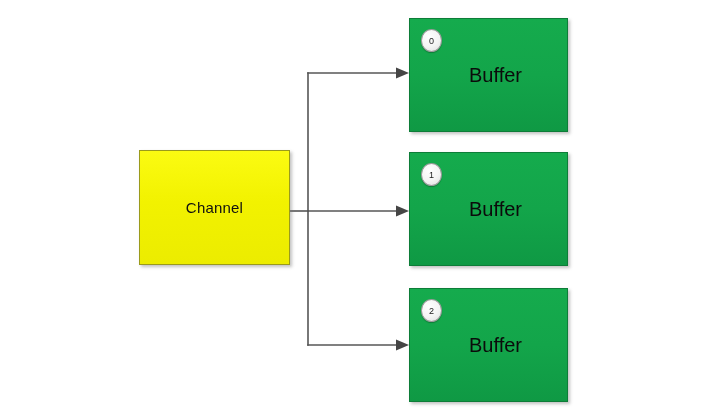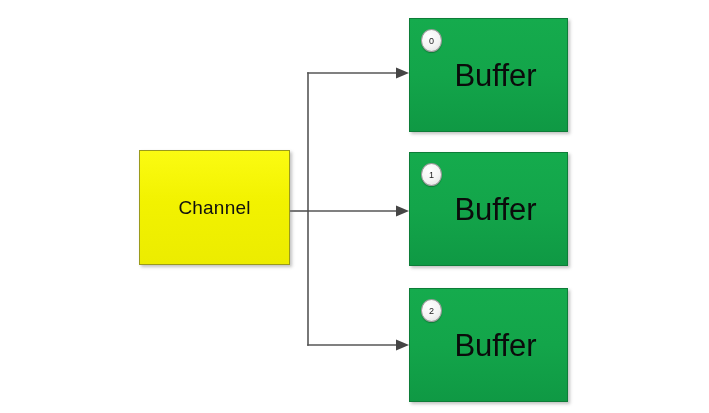--- a/index.html
+++ b/index.html
@@ -38,21 +38,21 @@
     height: 115px;
     background: linear-gradient(180deg, #fbfb12 0%, #f2f200 45%, #ecec00 100%);
     border: 1px solid #9a9a1c;
     box-sizing: border-box;
     box-shadow: 2px 2px 3px rgba(120,120,120,0.45);
     display: flex;
     align-items: center;
     justify-content: center;
   }
   .node-channel .node-label {
-    font-size: 19px;
+    font-size: 15px;
     color: #101010;
     letter-spacing: 0.2px;
     line-height: 1;
   }
 
   
   .node-buffer {
     position: absolute;
     left: 409px;
     width: 159px;
@@ -66,21 +66,21 @@
   .node-buffer.b1 { top: 152px; }
   .node-buffer.b2 { top: 288px; }
 
   .node-buffer .node-label {
     position: absolute;
     left: 0;
     right: 0;
     top: 50%;
     transform: translateY(-50%);
     text-align: center;
-    font-size: 31px;
+    font-size: 20px;
     color: #0b0b0b;
     line-height: 1;
     padding-left: 14px;
     box-sizing: border-box;
   }
 
   
   .badge {
     position: absolute;
     left: 11px;

